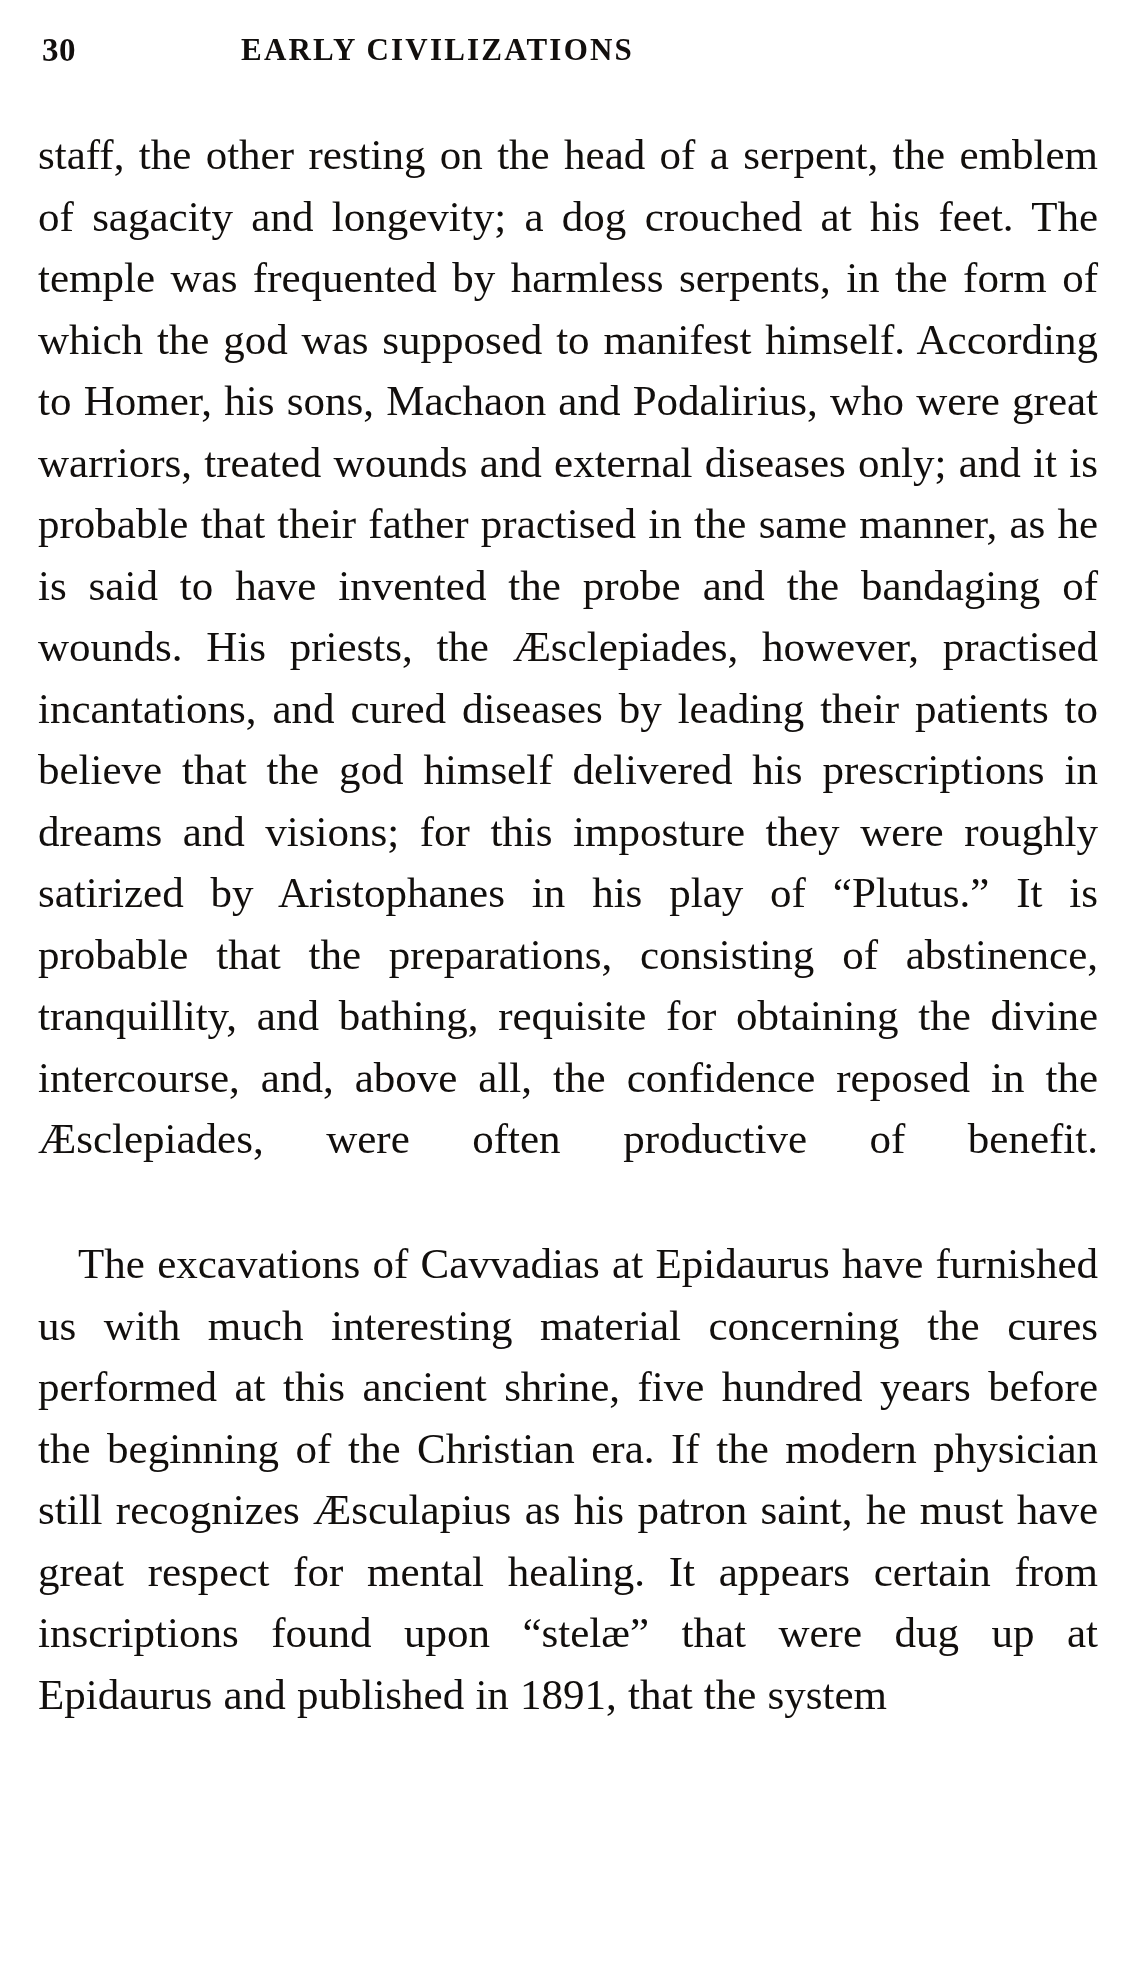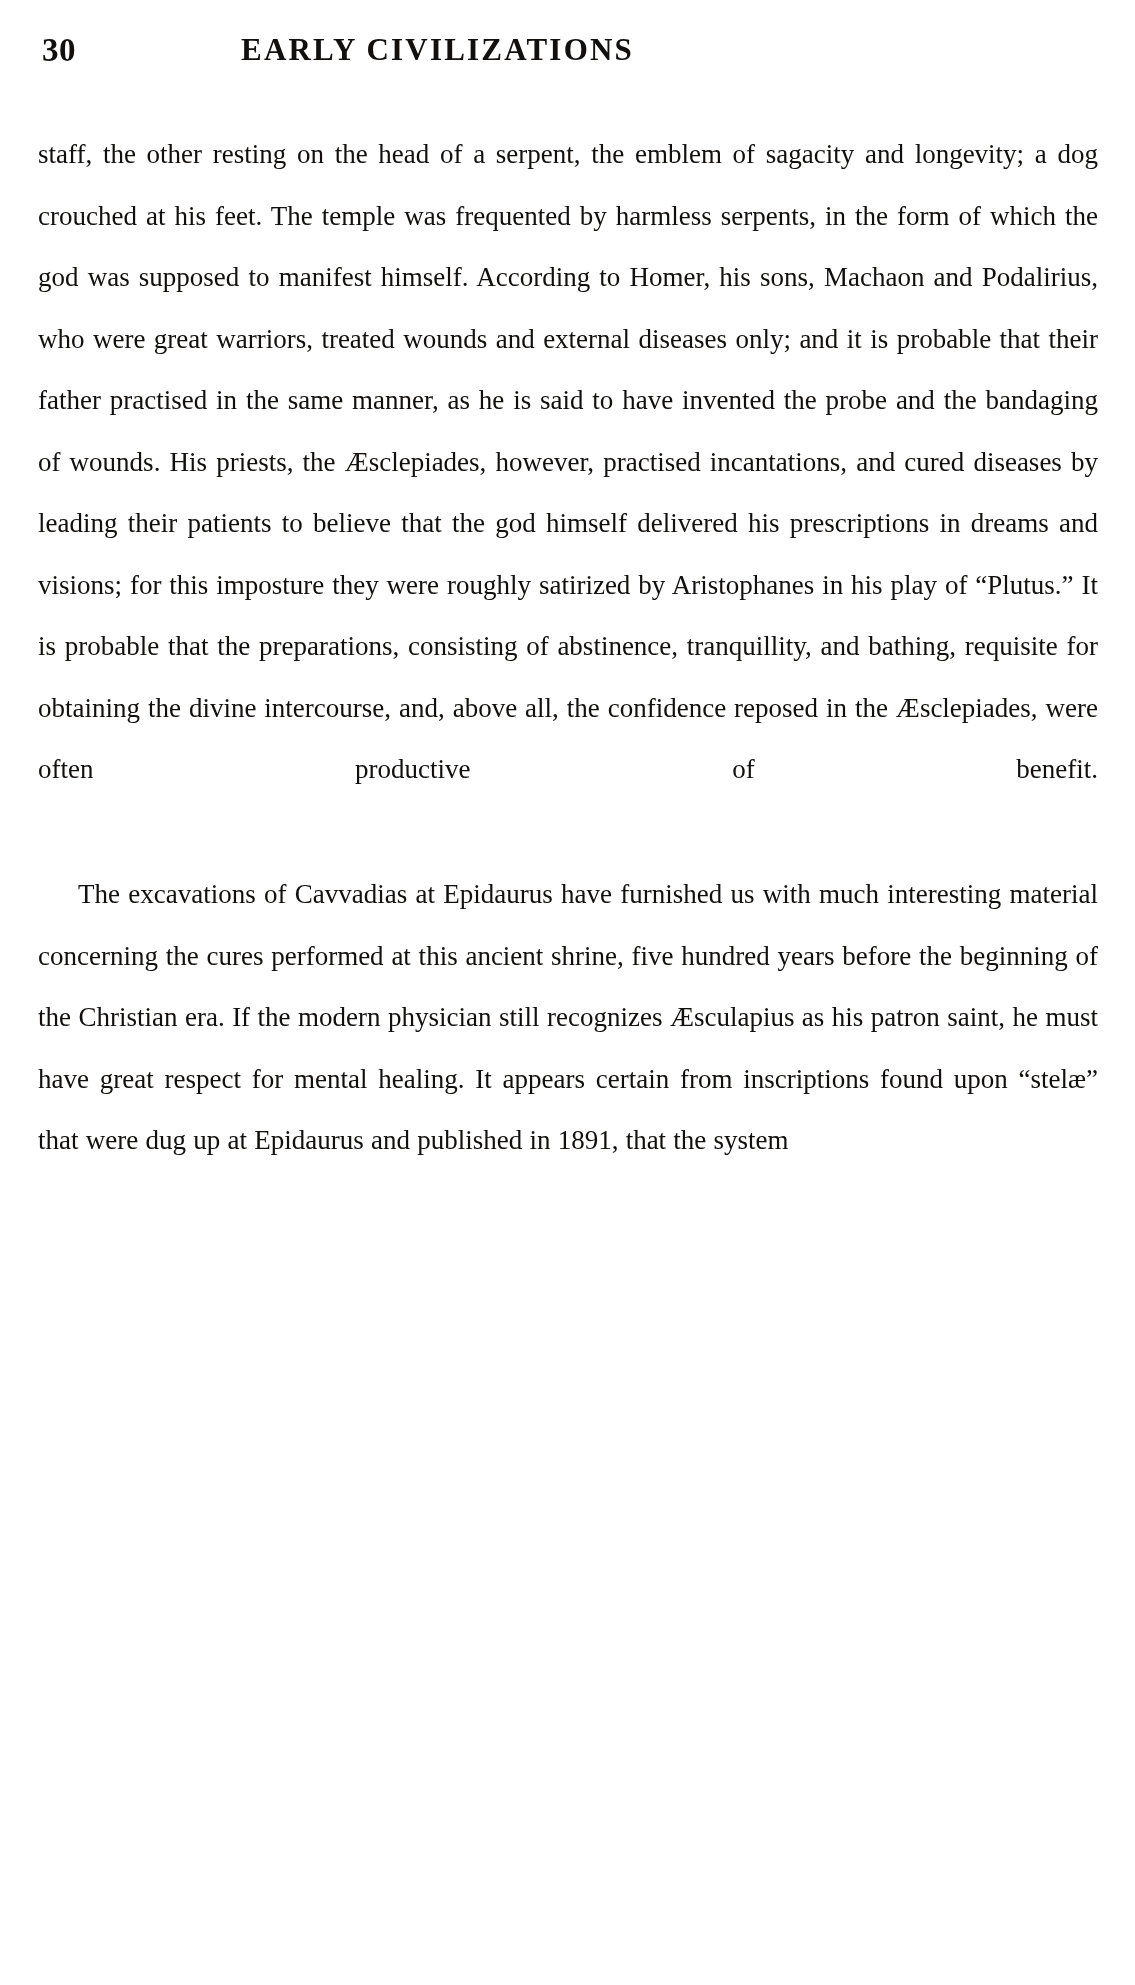--- a/index.html
+++ b/index.html
@@ -51,21 +51,21 @@
     line-height: 40px;
   }
   .textblock {
     position: absolute;
     top: 124px;
     left: 38px;
     width: 1060px;
   }
   p.body {
     margin: 0;
-    font-size: 27px;
+    font-size: 43px;
     line-height: 61.5px;
     text-align: justify;
     text-justify: inter-word;
     word-spacing: 0.5px;
   }
   p.body.indent {
     text-indent: 40px;
   }
   
   p.body::after {

